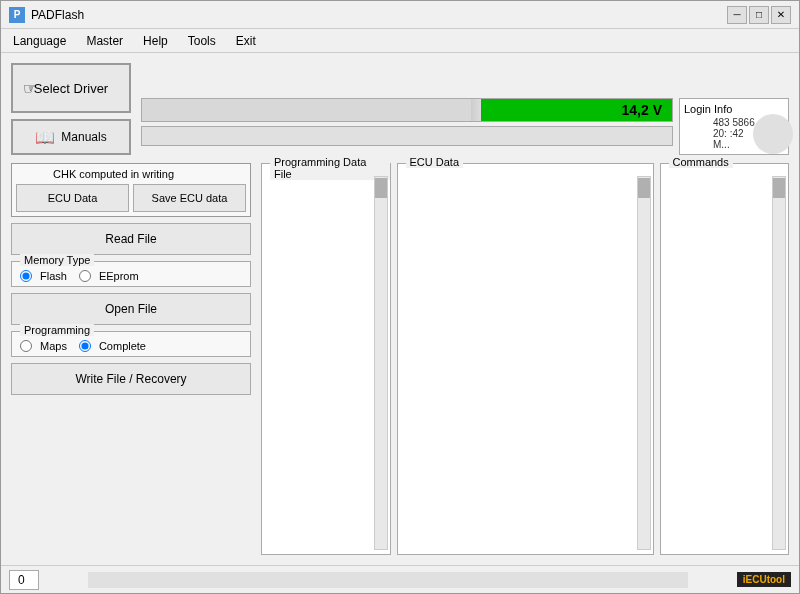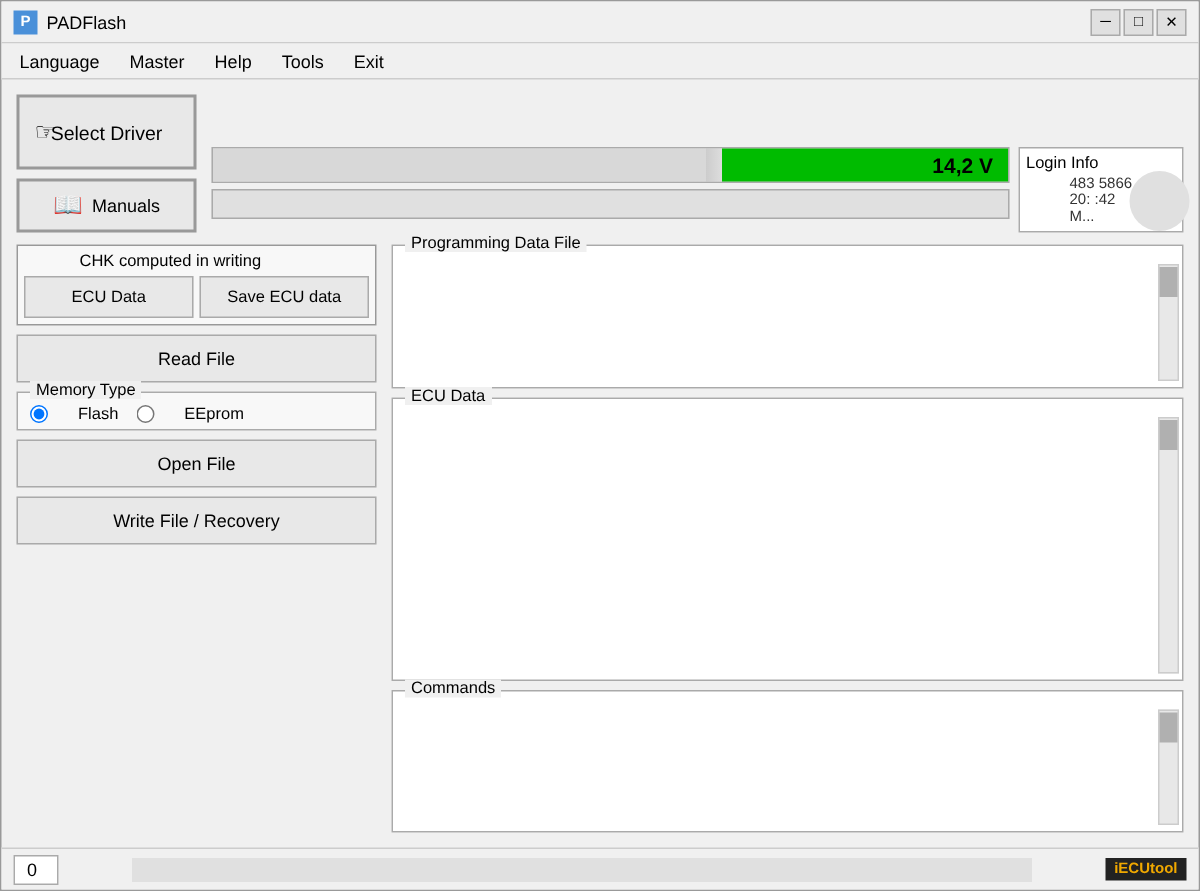--- a/index.html
+++ b/index.html
@@ -218,31 +218,31 @@
       font-size: 11px;
     }
     .radio-row {
       display: flex;
       gap: 12px;
       margin-top: 4px;
     }
     .radio-item {
       display: flex;
       align-items: center;
-      gap: 20px;
+      gap: 8px;
       font-size: 11px;
     }
     .radio-input {
       width: 12px;
       height: 12px;
     }
     .right-panel {
       flex: 1;
       display: flex;
-      flex-direction: column;
+      flex-direction: row;
       gap: 6px;
     }
     .panel-section {
       border: 1px solid #aaa;
       position: relative;
       background: #fff;
       flex: 1;
     }
     .panel-label {
       position: absolute;
@@ -409,20 +409,33 @@
             </label>
             <label class="radio-item">
               <input type="radio" class="radio-input" name="memtype" style="">
               <span>EEprom</span>
             </label>
           </div>
         </div>
 
         <button class="btn-wide">Open File</button>
 
+        <div class="radio-group">
+          <span class="radio-group-label">Programming</span>
+          <div class="radio-row">
+            <label class="radio-item">
+              <input type="radio" class="radio-input" name="progtype" style="">
+              <span>Maps</span>
+            </label>
+            <label class="radio-item">
+              <input type="radio" class="radio-input" name="progtype" checked="" style="">
+              <span>Complete</span>
+            </label>
+          </div>
+        </div>
 
         <button class="btn-wide">Write File / Recovery</button>
 
       </div>
 
       <div class="right-panel">
 
         <div class="panel-section programming-data-section">
           <span class="panel-label">Programming Data File</span>
           <div class="panel-content">

